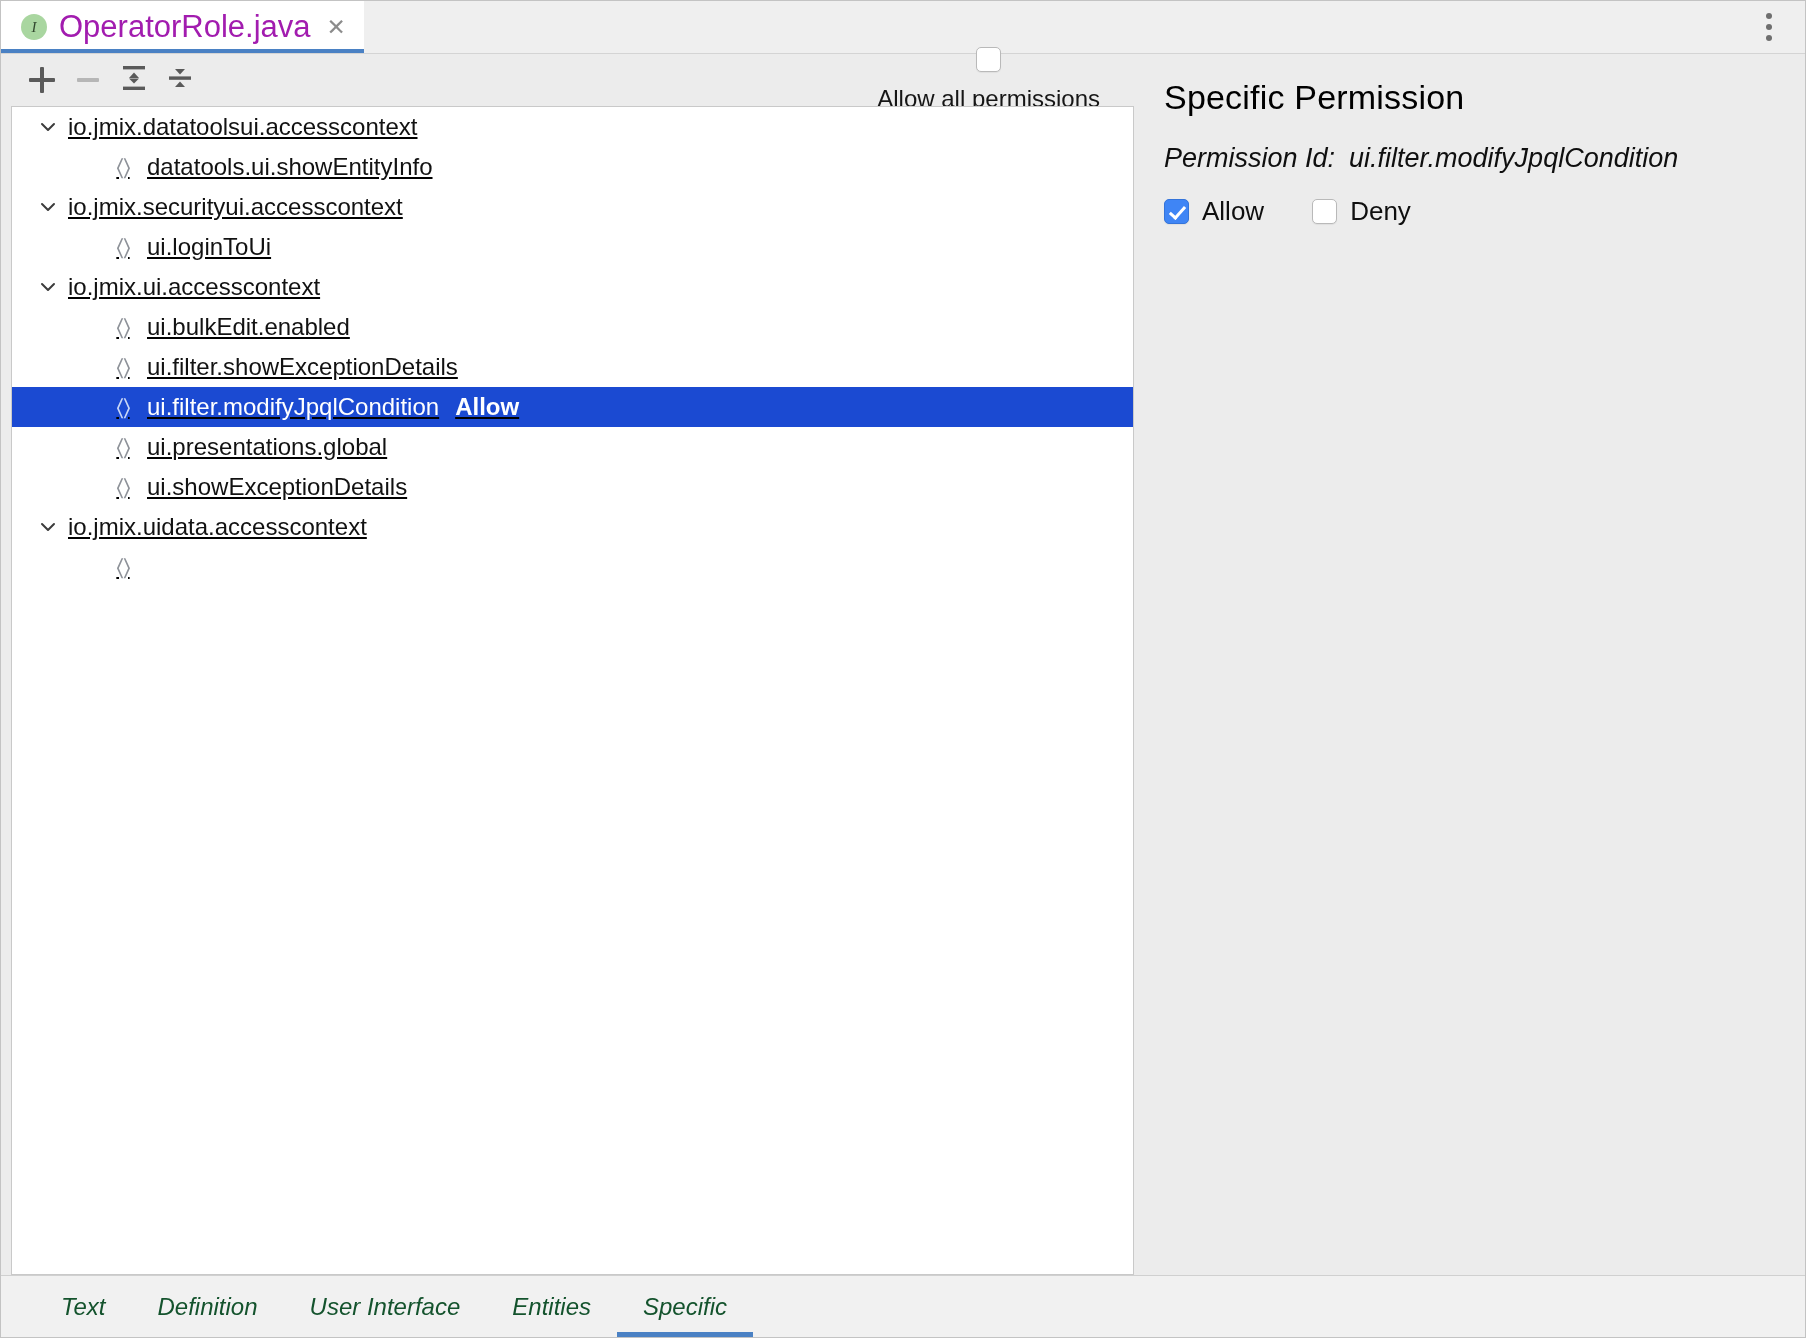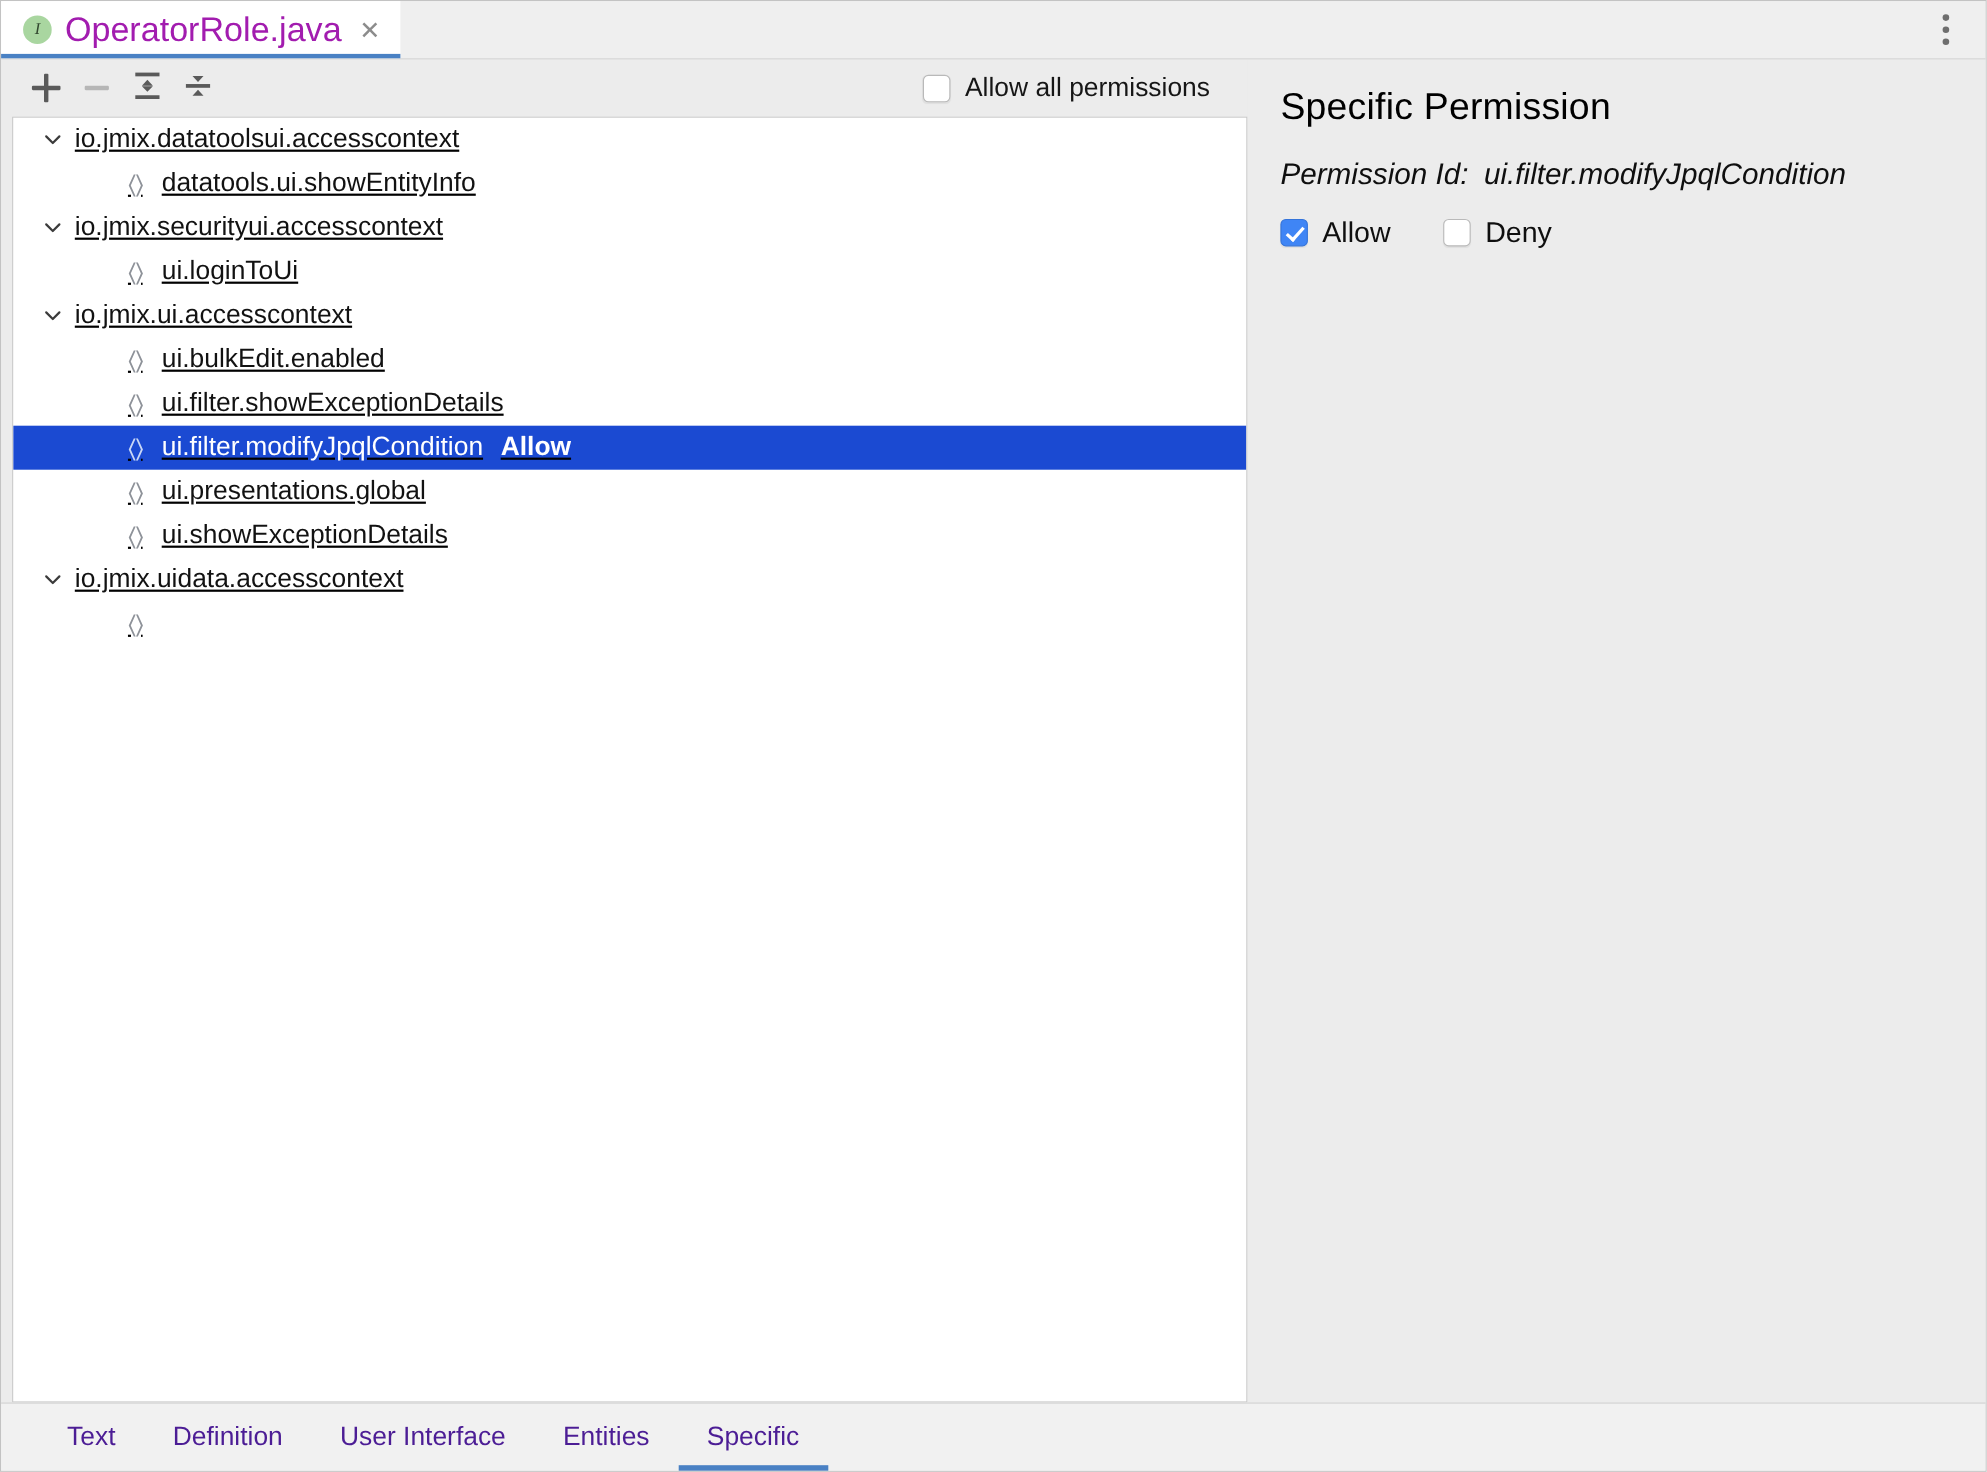--- a/index.html
+++ b/index.html
@@ -145,20 +145,21 @@
   .ic-plus::after  { top: 0; left: 11px; width: 4px; height: 26px; }
   .ic-minus::before { left: 2px; top: 11px; width: 22px; height: 4px; background: #b6b6b6; }
 
   .toolbar-spacer { flex: 1 1 auto; }
 
   .allow-all-wrap {
     display: flex;
     align-items: center;
     gap: 13px;
     padding-right: 22px;
+    flex-direction: column;
   }
   .cb {
     width: 25px;
     height: 25px;
     min-width: 25px;
     border-radius: 5px;
     box-sizing: border-box;
     background: #ffffff;
     border: 1px solid #b9b9b9;
     box-shadow: 0 1px 1px rgba(0,0,0,0.06);
@@ -280,22 +281,23 @@
     align-items: stretch;
     padding-left: 34px;
     box-sizing: border-box;
   }
   .btab {
     position: relative;
     display: flex;
     align-items: center;
     padding: 0 26px;
     font-size: 24px;
-    color: #4c1d95;
+    color: #14532d;
     white-space: nowrap;
+    font-style: italic;
   }
   .btab.active::after {
     content: "";
     position: absolute;
     left: 0; right: 0; bottom: 0;
     height: 5px;
     background: #4a81c4;
   }
 </style>
 </head>

